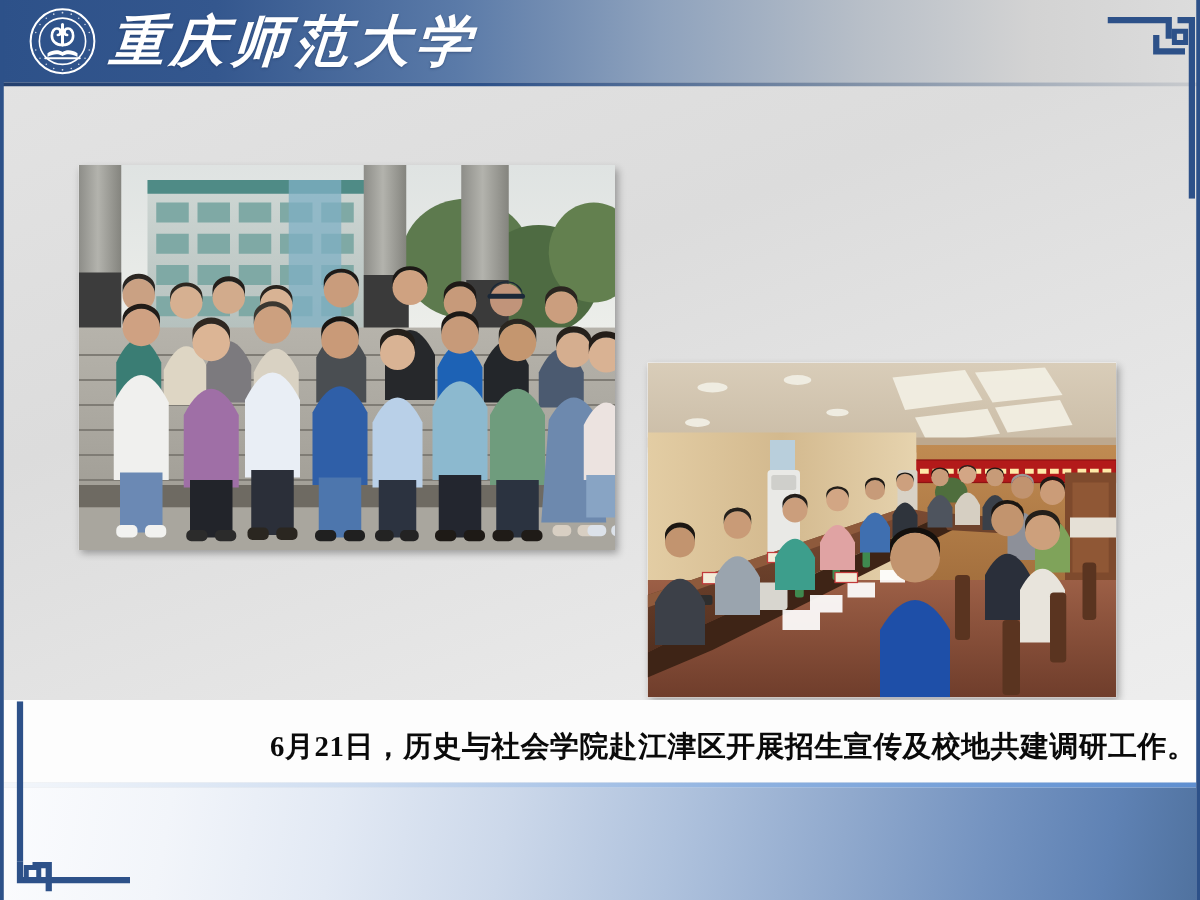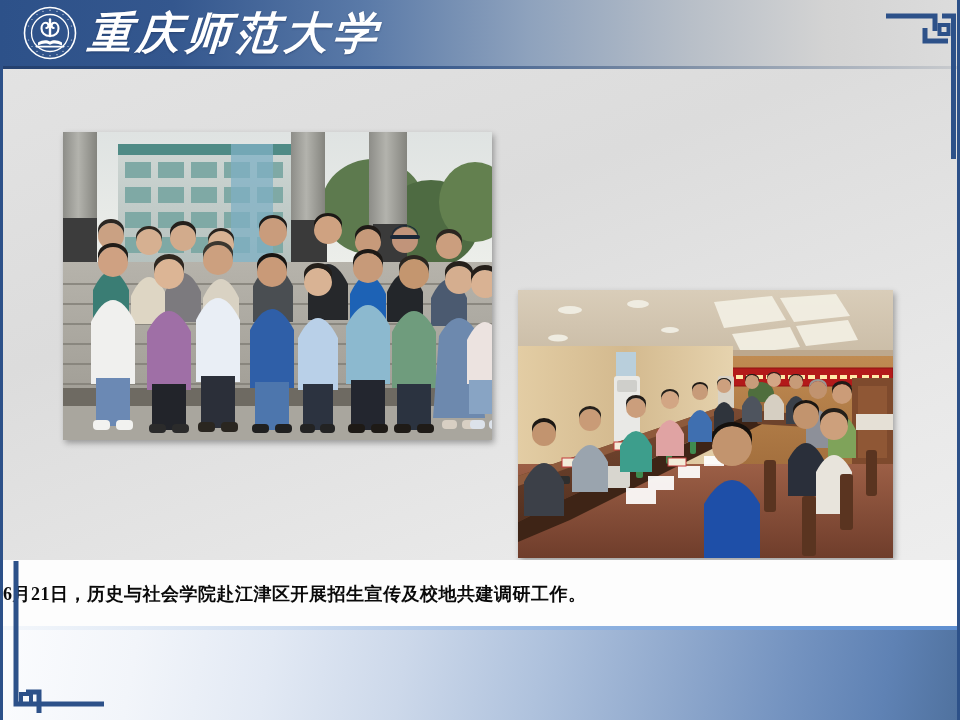--- a/index.html
+++ b/index.html
@@ -112,23 +112,23 @@
     position: absolute;
     left: 3px; top: 560px;
     width: 954px; height: 66px;
     background: #fdfdfd;
     z-index: 4;
   }
   .caption-text {
     position: absolute;
     left: 0; top: 22px;
     width: 954px;
-    text-align: left;
+    text-align: right;
     font-family: "Liberation Serif", serif;
-    font-size: 18px;
+    font-size: 23px;
     font-weight: 700;
     color: #0a0a0a;
     letter-spacing: 0.5px;
     white-space: nowrap;
   }
 
   
   .footer-hairline {
     position: absolute;
     left: 3px; top: 626px;

